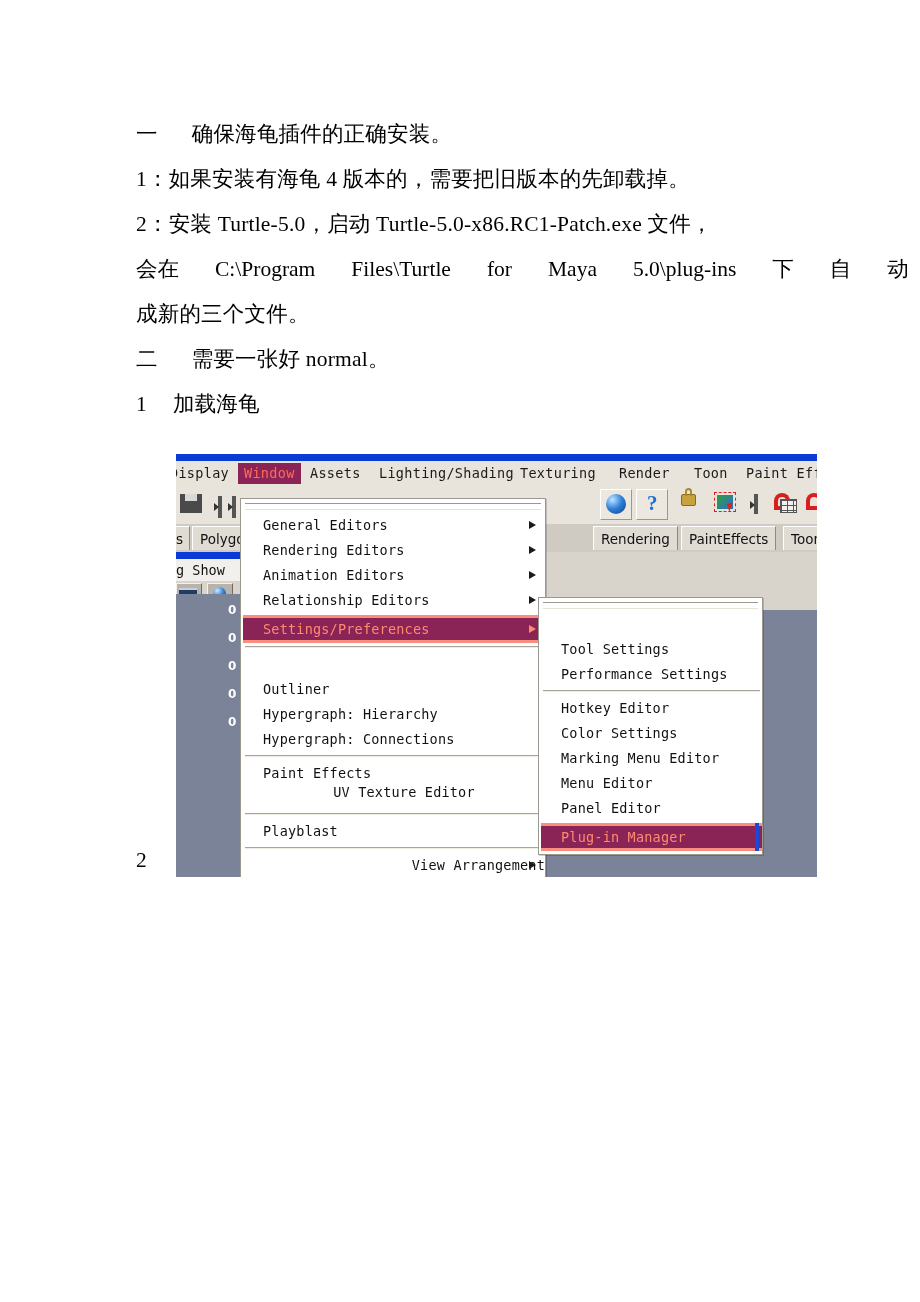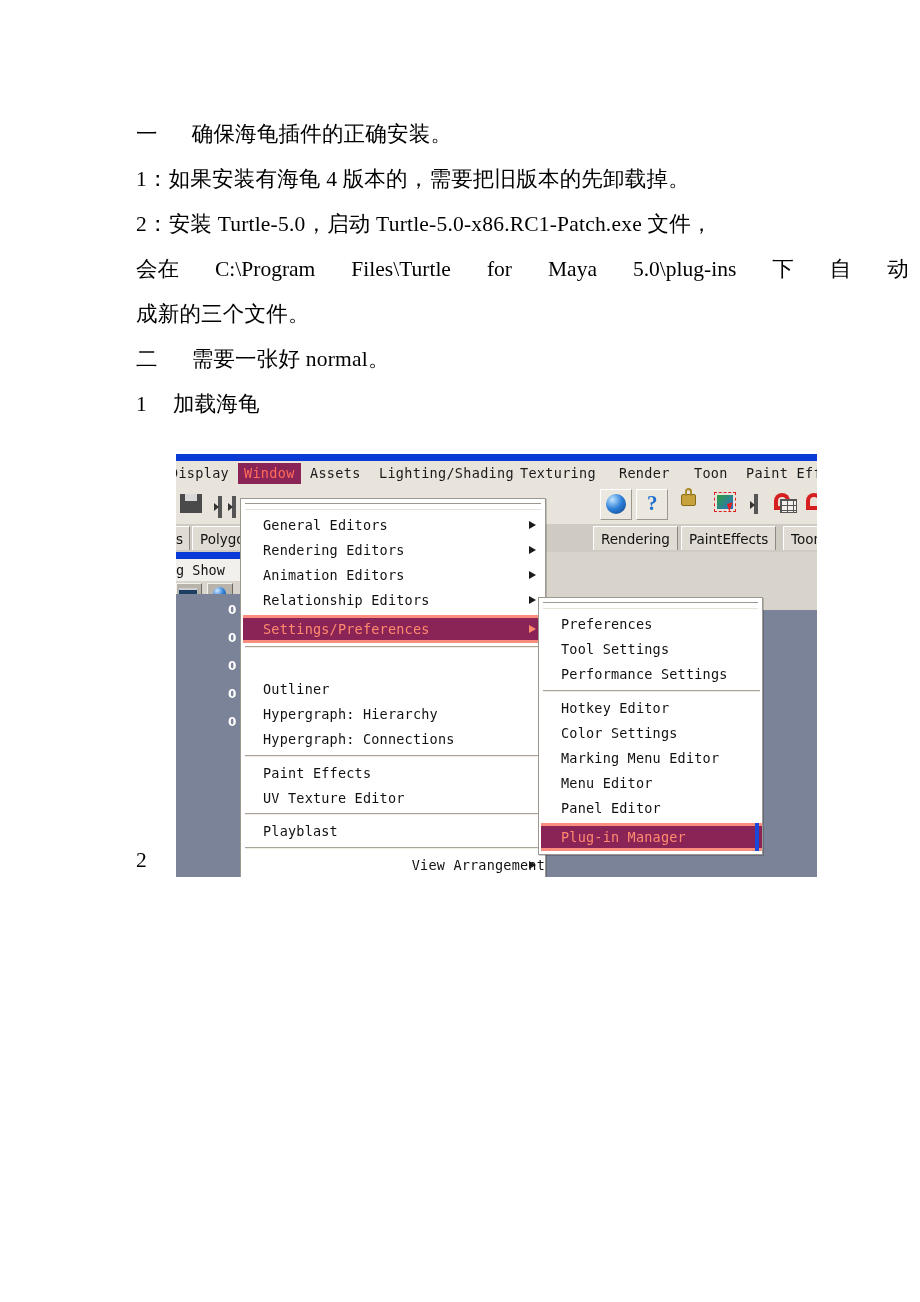--- a/index.html
+++ b/index.html
@@ -547,35 +547,34 @@
 
     <div class="menu-sep" style="top:147px;"></div>
 
     <div class="menu-item" style="top:178px;">Outliner</div>
     <div class="menu-item" style="top:203px;">Hypergraph: Hierarchy</div>
     <div class="menu-item" style="top:228px;">Hypergraph: Connections</div>
 
     <div class="menu-sep" style="top:256px;"></div>
 
     <div class="menu-item" style="top:262px;">Paint Effects</div>
-    <div class="menu-item" style="top:287px;">UV Texture Editor</div>
+    <div class="menu-item" style="top:281px;text-align:center;">UV Texture Editor</div>
 
     <div class="menu-sep" style="top:314px;"></div>
 
     <div class="menu-item" style="top:320px;">Playblast</div>
 
     <div class="menu-sep" style="top:348px;"></div>
 
     <div class="menu-item" style="top:354px;text-align:right;">View Arrangement<span class="arrow"></span></div>
   </div>
 
   <div class="menu-panel" id="submenu">
     <div class="menu-tearoff"></div>
 
-    <div class="menu-item" style="top:14px;">Preferences</div>
     <div class="menu-item" style="top:39px;">Tool Settings</div>
     <div class="menu-item" style="top:64px;">Performance Settings</div>
 
     <div class="menu-sep" style="top:92px;"></div>
 
     <div class="menu-item" style="top:98px;">Hotkey Editor</div>
     <div class="menu-item" style="top:123px;">Color Settings</div>
     <div class="menu-item" style="top:148px;">Marking Menu Editor</div>
     <div class="menu-item" style="top:173px;">Menu Editor</div>
     <div class="menu-item" style="top:198px;">Panel Editor</div>

